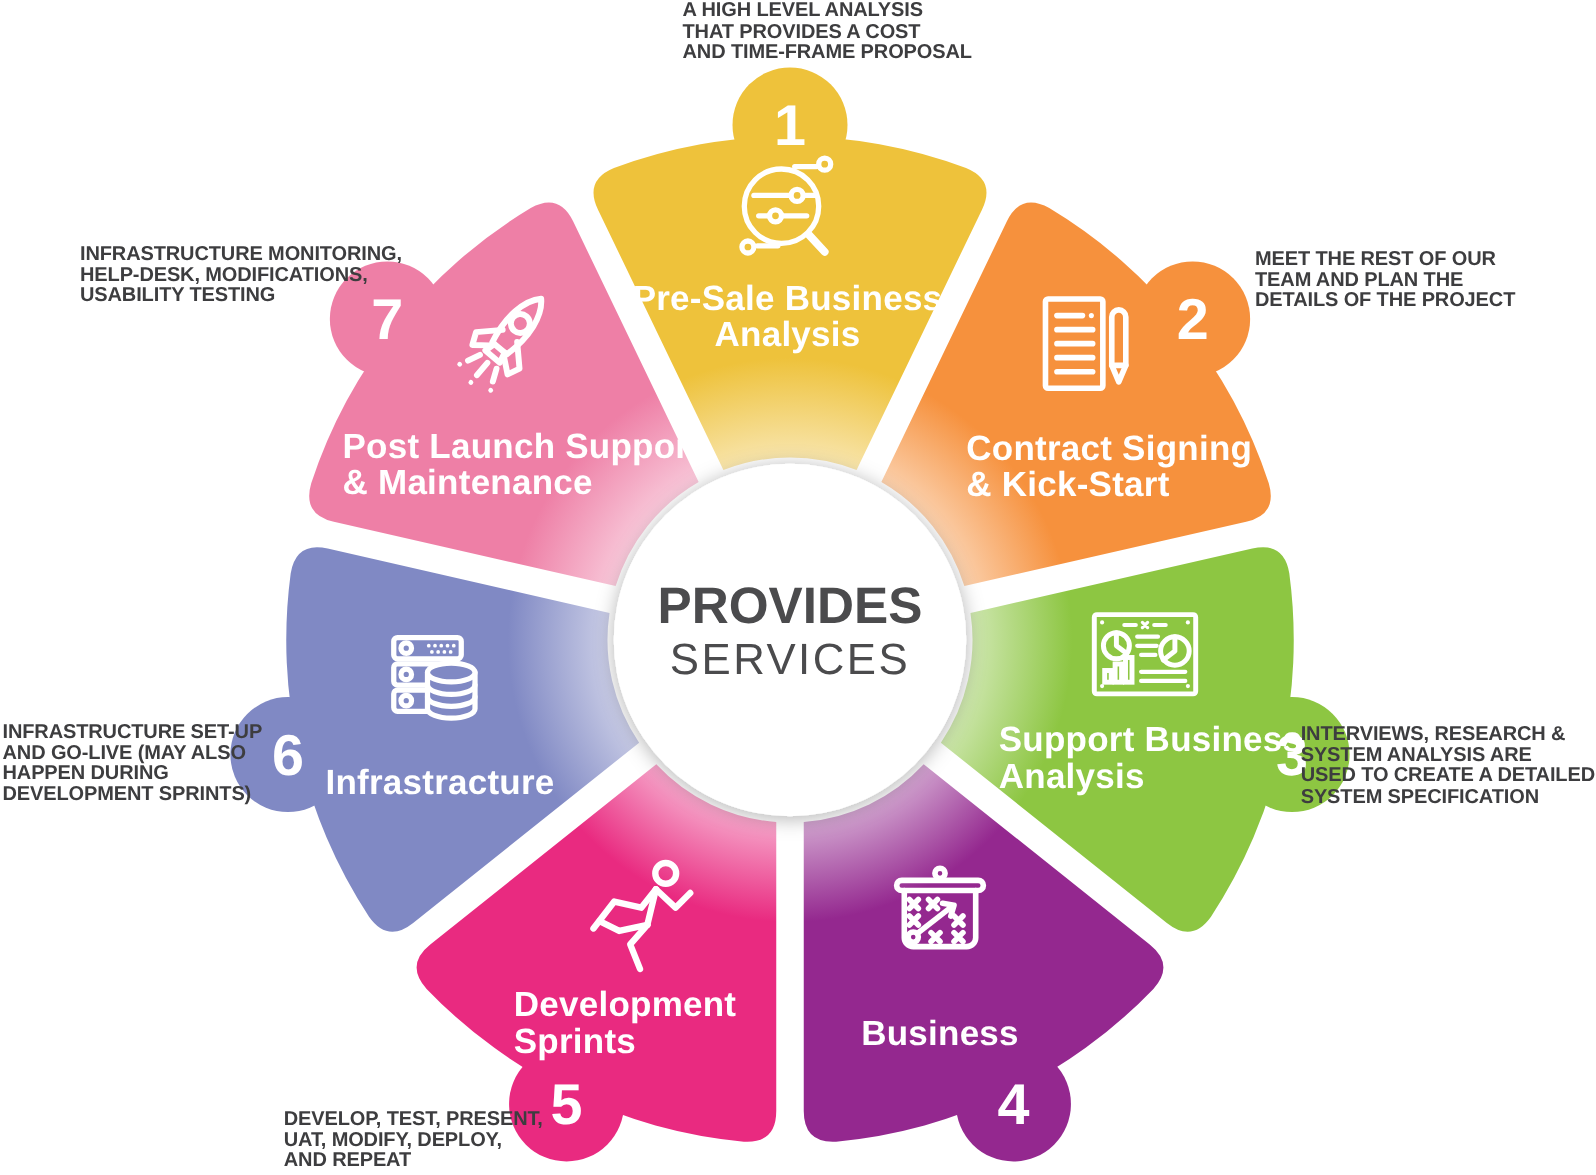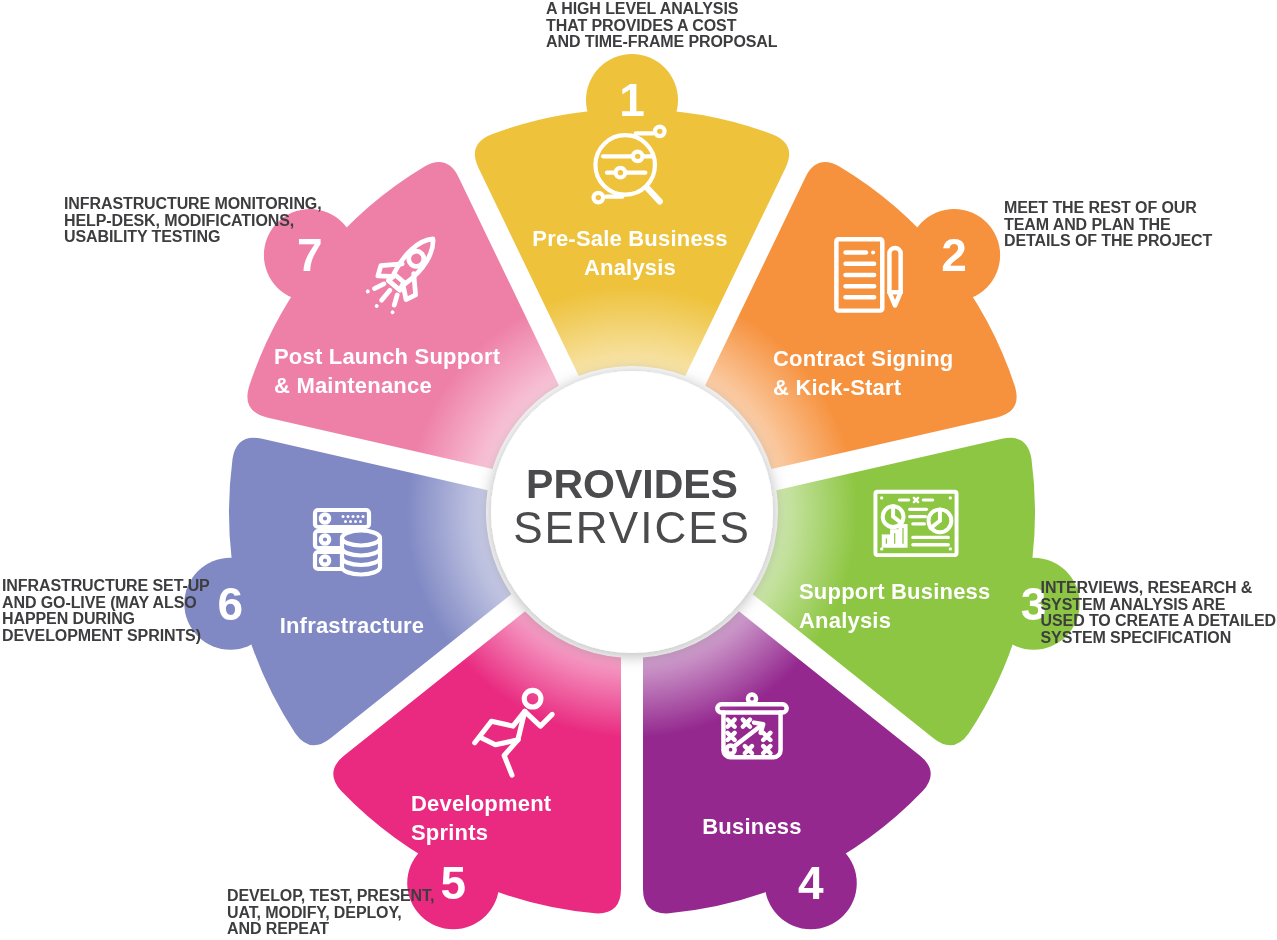--- a/index.html
+++ b/index.html
@@ -1,20 +1,20 @@
 <!DOCTYPE html>
 <html><head>
 <meta charset="utf-8">
 <style>
   html,body{margin:0;padding:0;background:#ffffff;}
   #app{position:relative;width:1277px;height:940px;overflow:hidden;background:#ffffff;
        font-family:"Liberation Sans","DejaVu Sans",sans-serif;}
   #wheel-svg{position:absolute;left:0;top:0;}
   .bump-num{font-family:"Liberation Sans","DejaVu Sans",sans-serif;font-weight:700;font-size:46px;fill:#ffffff;}
-  .petal-label{position:absolute;color:#ffffff;font-weight:700;font-size:22px;line-height:29px;
+  .petal-label{position:absolute;color:#ffffff;font-weight:700;font-size:28px;line-height:29px;
                white-space:pre-line;letter-spacing:0.2px;}
   .petal-label.center{text-align:center;}
   .desc{position:absolute;color:#3d3d3f;font-weight:700;font-size:16px;line-height:16.5px;
         white-space:pre-line;letter-spacing:-0.1px;}
   .desc.right{text-align:left;}
   
   .lbl-1{left:460px;top:224px;width:340px;}
   .lbl-2{left:773px;top:344px;}
   .lbl-3{left:799px;top:577px;}
   .lbl-4{left:652px;top:812px;width:200px;}
@@ -25,21 +25,21 @@
   .dsc-1{left:546px;top:1px;}
   .dsc-2{left:1004px;top:200px;}
   .dsc-3{right:1px;top:580px;}
   .dsc-4{left:856px;top:886px;}
   .dsc-5{left:227px;top:888px;}
   .dsc-6{left:2px;top:578px;}
   .dsc-7{left:64px;top:196px;}
   
   #center-title{position:absolute;left:457px;top:461px;width:350px;text-align:center;color:#4b4b4d;}
   #center-title .t1{font-size:41px;font-weight:700;letter-spacing:0px;line-height:46px;}
-  #center-title .t2{font-size:44px;font-weight:400;letter-spacing:2px;line-height:42px;}
+  #center-title .t2{font-size:35px;font-weight:400;letter-spacing:2px;line-height:42px;}
 </style>
 </head>
 <body>
 
 <div id="app">
 
   <svg id="wheel-svg" width="1277" height="940" viewBox="0 0 1277 940">
     <defs id="wheel-defs">
       <filter id="circle-shadow" x="-30%" y="-30%" width="160%" height="160%">
         <feDropShadow dx="0" dy="2" stdDeviation="8" flood-color="#000000" flood-opacity="0.3"></feDropShadow>

